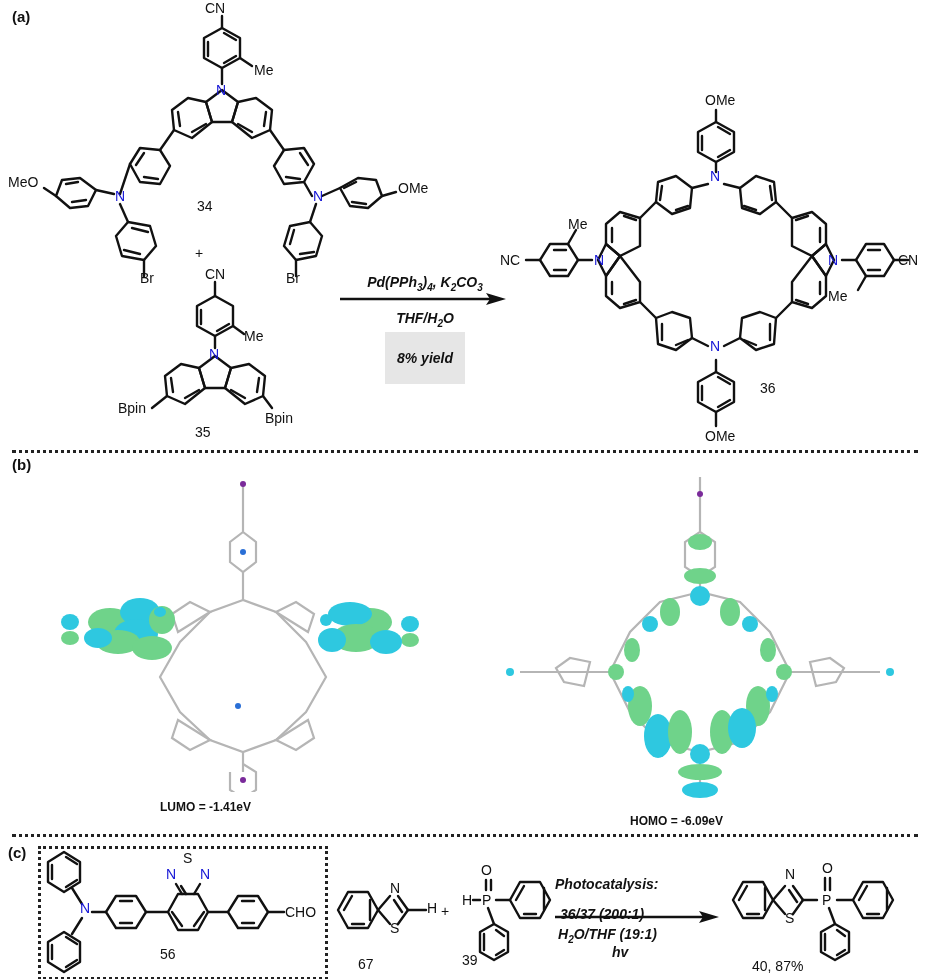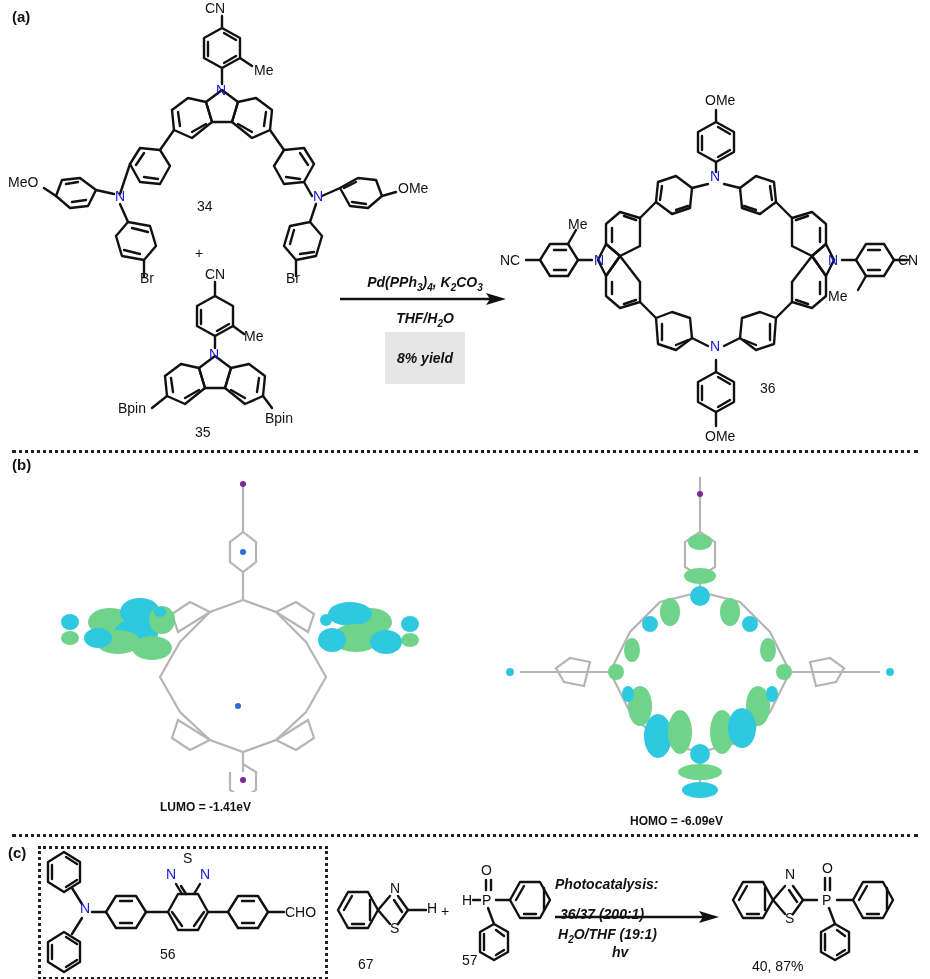--- a/index.html
+++ b/index.html
@@ -358,21 +358,21 @@
     <line x1="84" y1="58" x2="84" y2="80"></line>
   <line x1="28" y1="78" x2="34" y2="94"></line>
   <polygon points="34,94 48,102 48,122 34,130 20,122 20,102"></polygon>
   <line x1="24" y1="104" x2="24" y2="120"></line>
     <line x1="36" y1="100" x2="44" y2="106"></line>
     <line x1="36" y1="125" x2="44" y2="120"></line>
 </svg>
 <div class="abs lbl" style="left:481px;top:862px;">O</div>
 <div class="abs lbl" style="left:462px;top:892px;">H</div>
 <div class="abs lbl" style="left:482px;top:892px;">P</div>
-<div class="abs cmp" style="left:462px;top:952px;">57</div>
+<div class="abs cmp" style="left:462px;top:952px;">39</div>
 
 <div class="abs cond" style="left:555px;top:876px;text-align:right;">Photocatalysis:</div>
 <div class="abs cond" style="left:560px;top:906px;text-align:left;">36/37 (200:1)</div>
 <svg class="abs" style="left:553px;top:910px;" width="170" height="14">
   <line x1="2" y1="7" x2="152" y2="7" stroke="#111" stroke-width="2.4"></line>
   <polygon points="166,7 146,1 150,7 146,13" fill="#111"></polygon>
 </svg>
 <div class="abs cond" style="left:558px;top:926px;text-align:left;">H<sub style="font-size:10px">2</sub>O/THF (19:1)</div>
 <div class="abs cond" style="left:612px;top:944px;font-style:italic;">hv</div>
 

